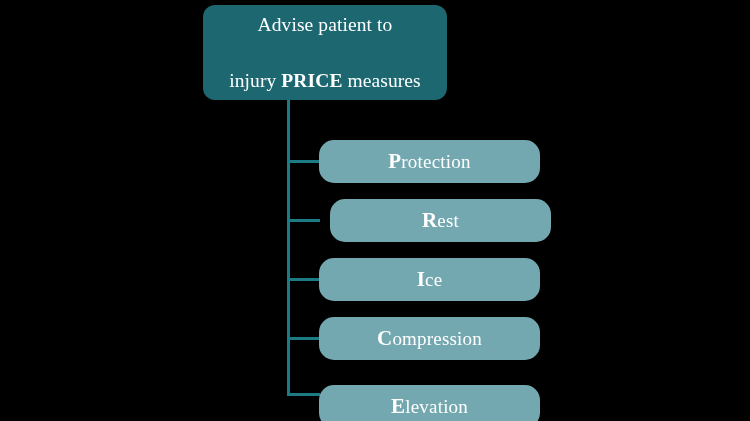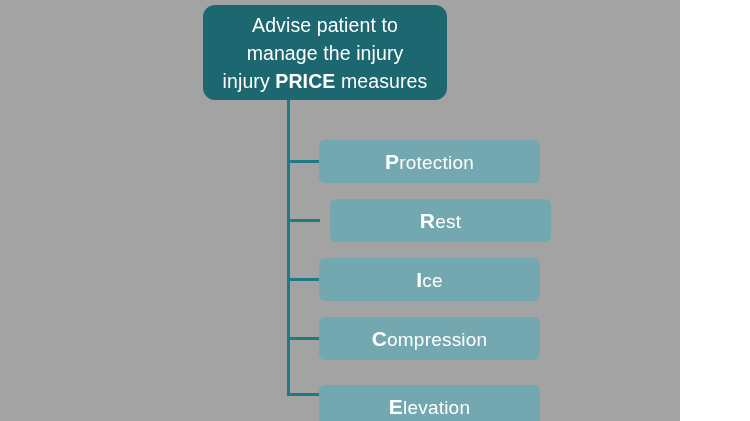--- a/index.html
+++ b/index.html
@@ -5,24 +5,25 @@
   html, body {
     margin: 0;
     padding: 0;
     background: #ffffff;
   }
   body {
     font-family: "Liberation Sans", sans-serif;
   }
   #diagram {
     position: relative;
-    width: 680px;
+    width: 750px;
     height: 421px;
-    background: #a3a3a3;
+    background: #000000;
     overflow: hidden;
+    font-family: Liberation Serif, serif;
   }
 
   
   .root-node {
     position: absolute;
     left: 203px;
     top: 5px;
     width: 244px;
     height: 95px;
     background: #1d6770;
@@ -54,21 +55,21 @@
     background: #1d7b85;
   }
 
   
   .child-node {
     position: absolute;
     left: 319px;
     width: 221px;
     height: 43px;
     background: #73a8b0;
-    border-radius: 6px;
+    border-radius: 15px;
     display: flex;
     align-items: center;
     justify-content: center;
     box-sizing: border-box;
   }
   .child-text {
     color: #ffffff;
     font-size: 19px;
     letter-spacing: 0.2px;
     white-space: nowrap;
@@ -79,21 +80,21 @@
   }
 </style>
 </head>
 <body>
 
 <div id="diagram">
 
   <div class="root-node">
     <div class="root-text">
       <span>Advise patient to</span><br>
-      <span>manage the injury</span><br>
+      <br>
       <span>injury </span><span class="kw">PRICE</span><span> measures</span>
     </div>
   </div>
 
   <div class="trunk" style="left:287px; top:100px; width:3px; height:296px;"></div>
 
   <div class="branch" style="left:287px; top:160px; width:33px; height:3px;"></div>
   <div class="branch" style="left:287px; top:219px; width:33px; height:3px;"></div>
   <div class="branch" style="left:287px; top:278px; width:33px; height:3px;"></div>
   <div class="branch" style="left:287px; top:337px; width:33px; height:3px;"></div>

